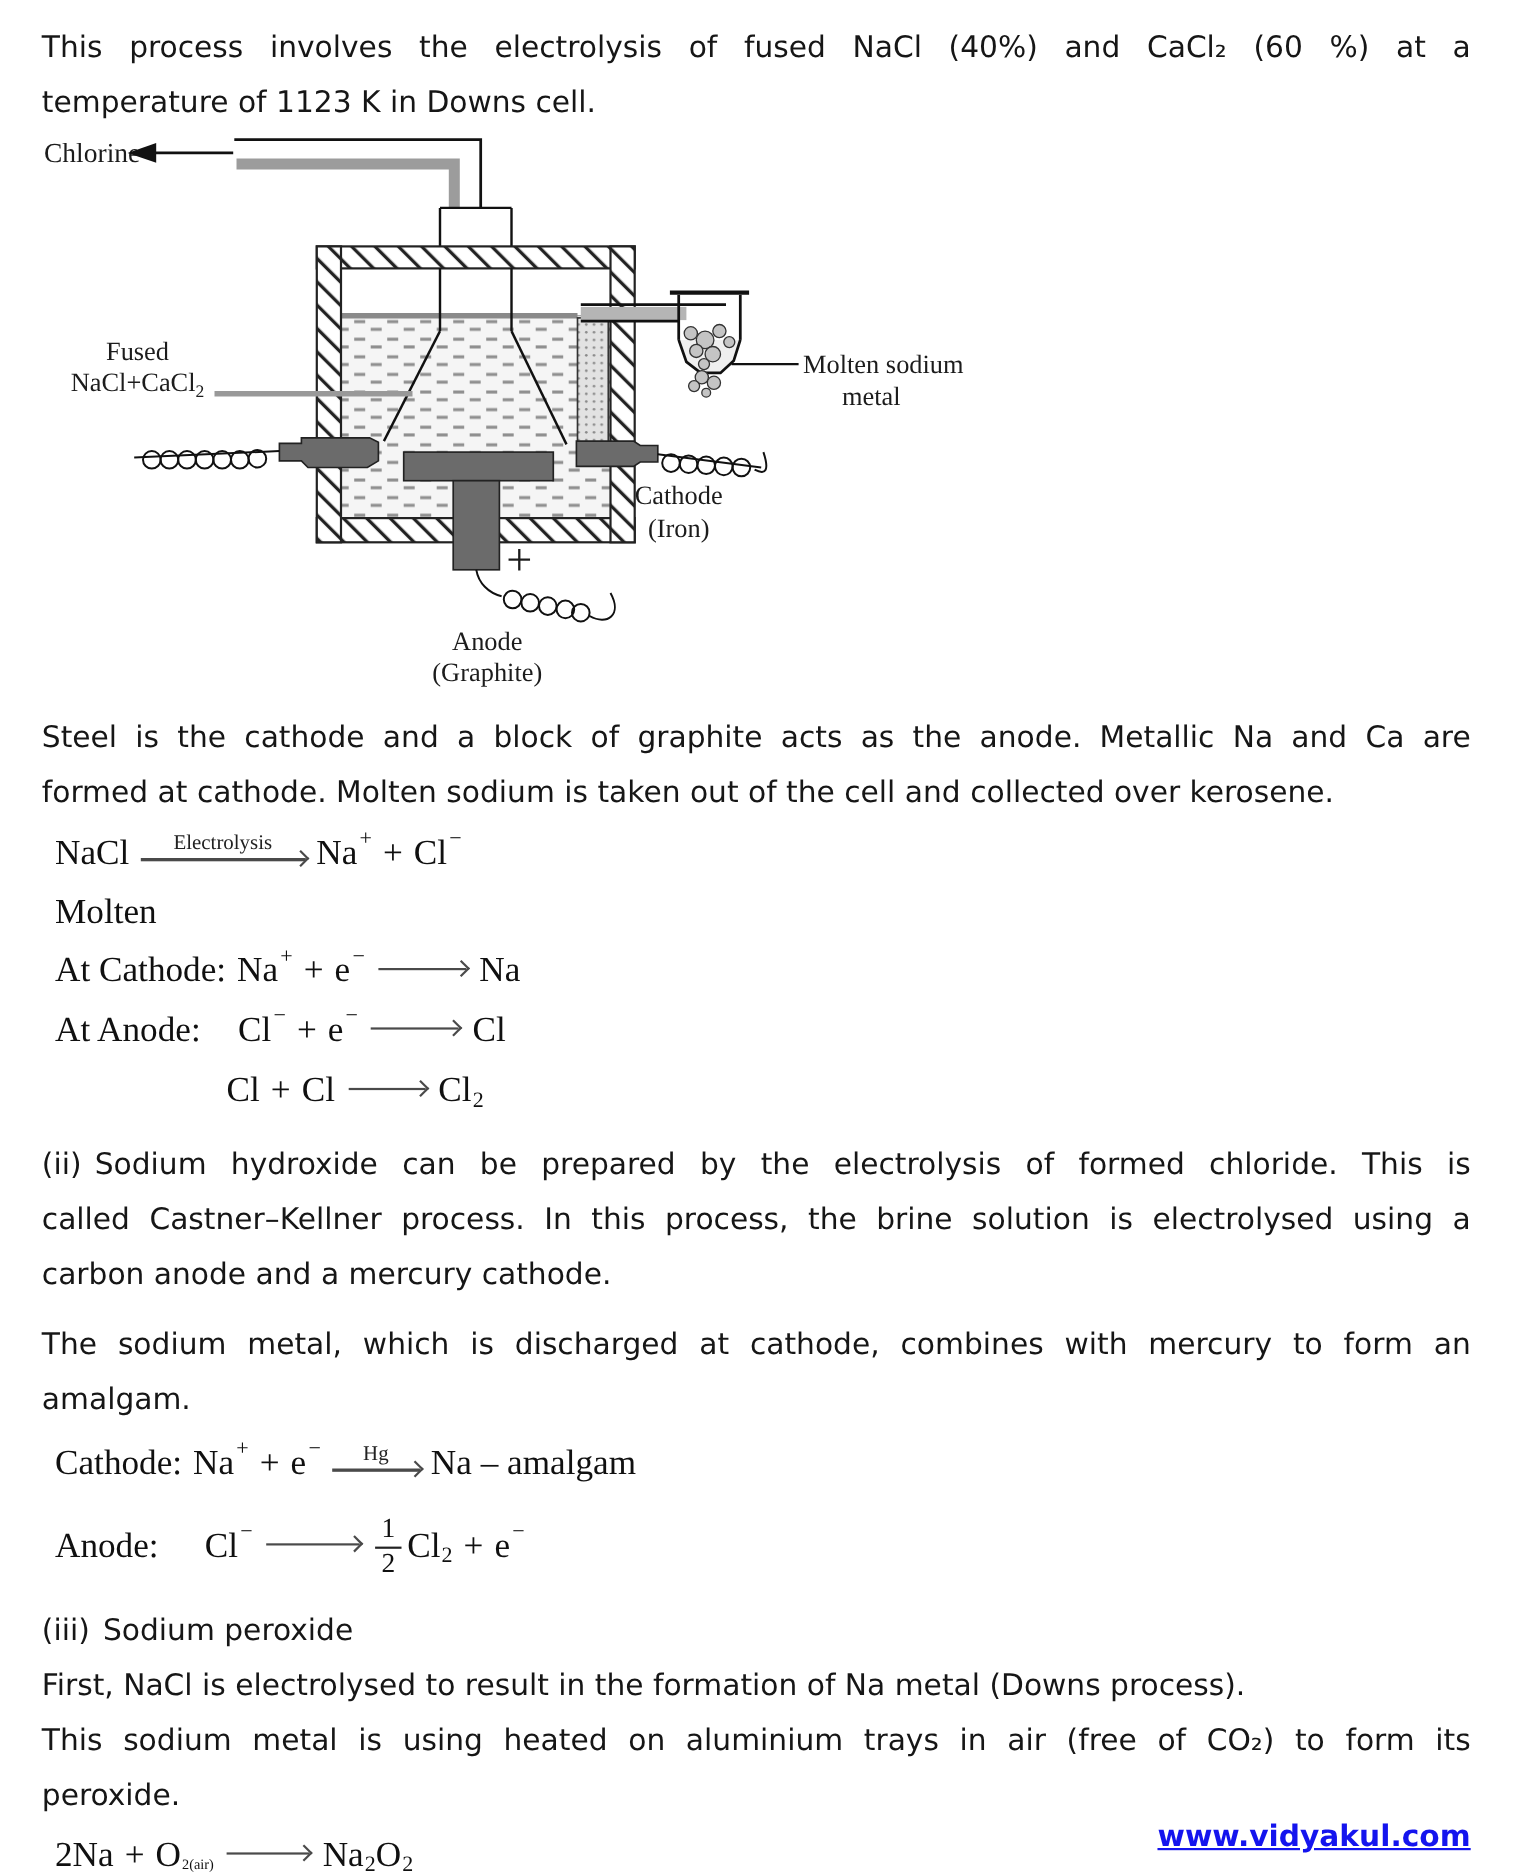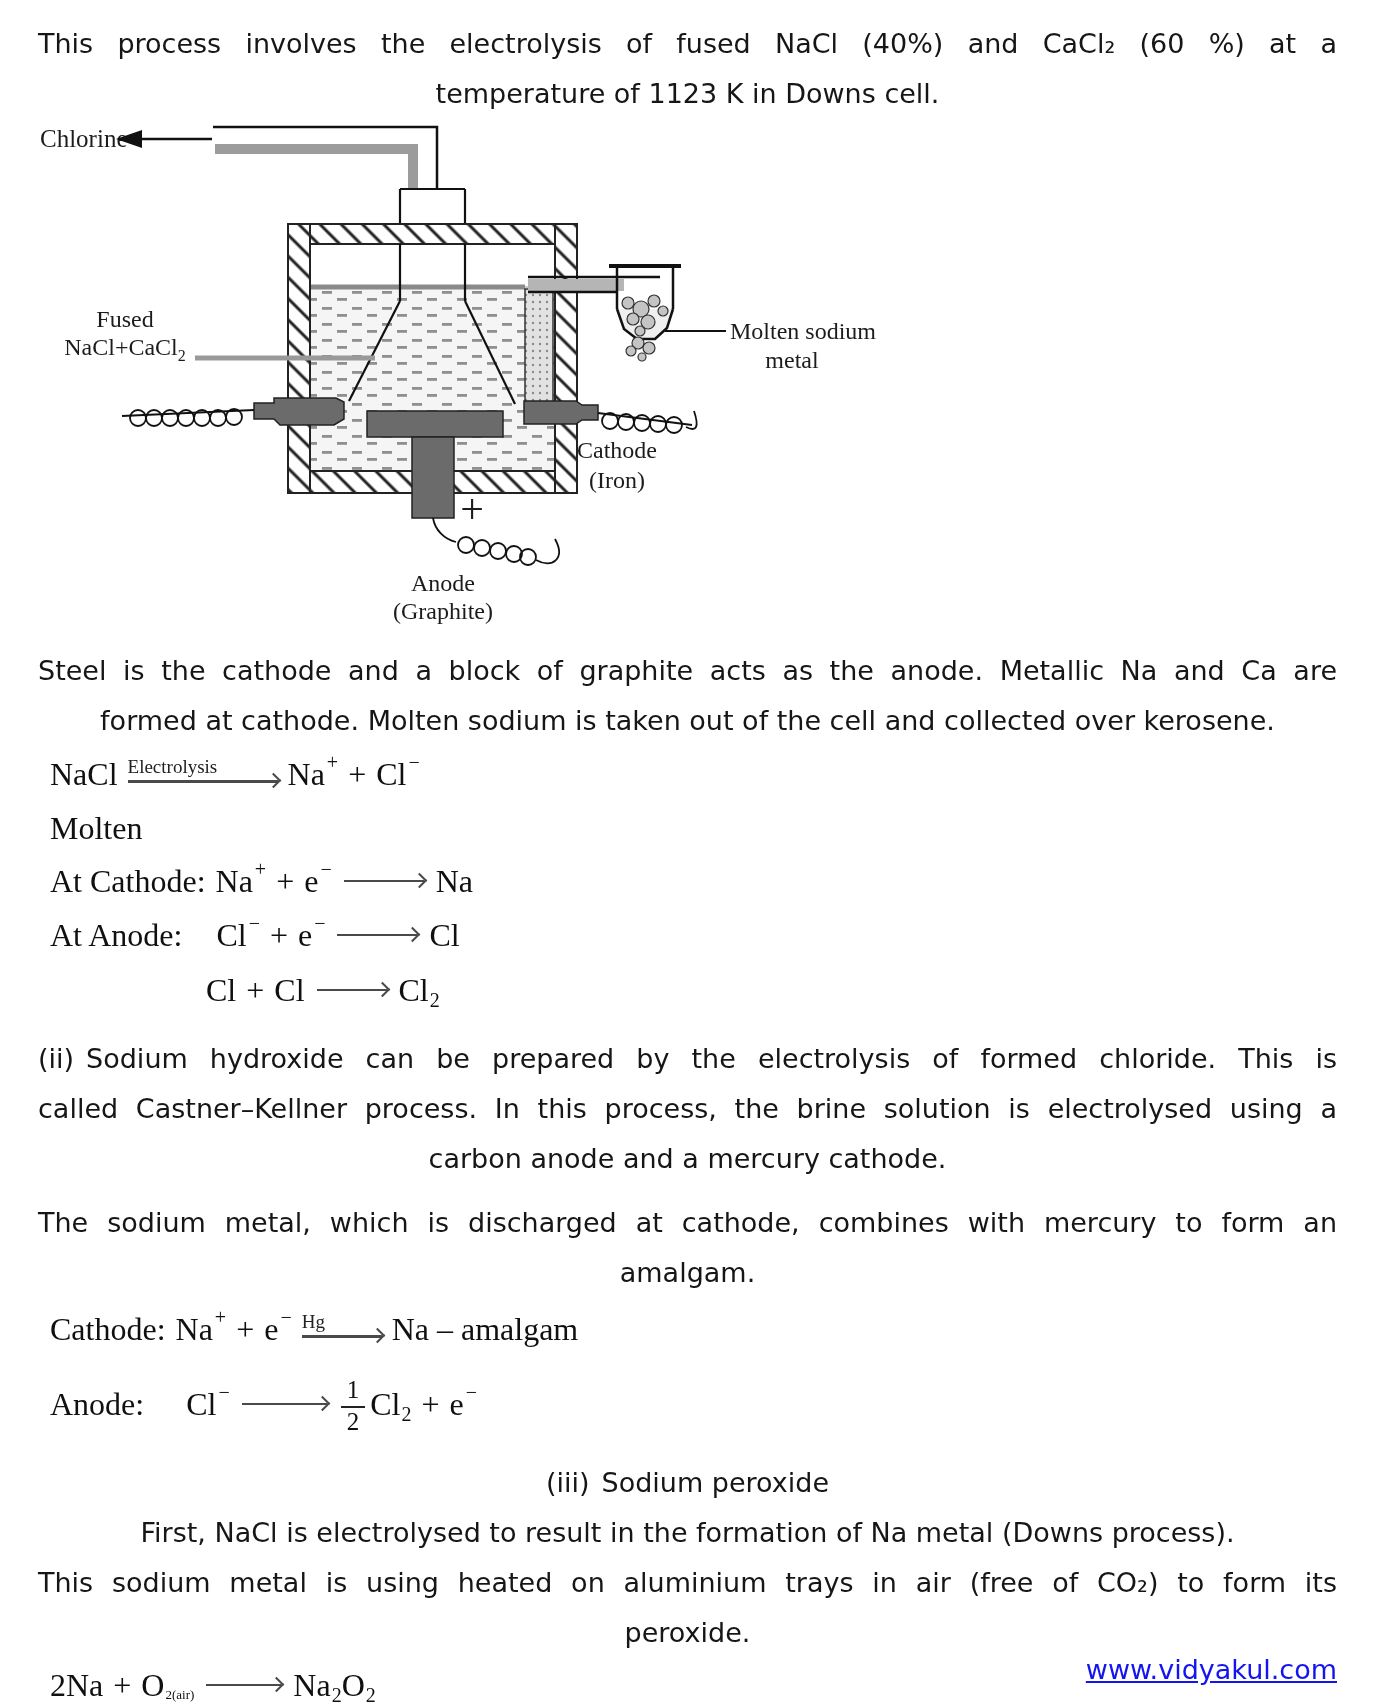--- a/index.html
+++ b/index.html
@@ -4,21 +4,21 @@
 <style>
   html,body { margin:0; padding:0; background:#ffffff; }
   .page {
     position:relative; width:1375px; height:1703px; margin:0 auto;
     background:#fff; overflow:hidden; box-sizing:border-box;
     padding:19px 38px 0 38px;
     font-family:"DejaVu Sans","Liberation Sans",sans-serif;
     color:#141414;
   }
   
-  .bl { font-size:27px; line-height:50px; height:50px; white-space:nowrap; color:#161616;text-align:center; }
+  .bl { font-size:27px; line-height:50px; height:50px; white-space:nowrap; color:#161616; }
   .jl { text-align:justify; white-space:normal; }
   .jl::after { content:""; display:inline-block; width:100%; height:0; }
   .blab { font-weight:normal; margin-right:12px; }
   .para { margin:0; }
   .mt10{margin-top:10px}.mt14{margin-top:14px}.mt16{margin-top:16px}
 
   
   .eq {
     font-family:"Liberation Serif","DejaVu Serif",serif;
     font-size:32px; color:#101010; display:flex; align-items:center;
@@ -30,33 +30,33 @@
   .eq .gap10{display:inline-block;width:10px}
   .eq .gap34{display:inline-block;width:34px}
   .eq .gap42{display:inline-block;width:42px}
   .arr { position:relative; height:2.5px; background:#4a4a4a; display:inline-block; margin:0 12px; }
   .arr::after {
     content:""; position:absolute; right:-1px; top:-5.2px; width:11px; height:11px;
     border-right:2.5px solid #4a4a4a; border-bottom:2.5px solid #4a4a4a;
     transform:rotate(-45deg); box-sizing:border-box;
   }
   .w150{width:150px}.w85{width:85px}.w80{width:80px}.w75{width:75px}.w70{width:70px}
-  .larr { display:inline-flex; flex-direction:column; align-items:flex-start; margin:0 10px; position:relative; top:-4px; }
+  .larr { display:inline-flex; flex-direction:column; align-items:center; margin:0 10px; position:relative; top:-4px; }
   .larr .lab { font-size:19px; line-height:1; margin-bottom:4px; color:#222; }
   .larr .arr { margin:0; }
   .frac { display:inline-flex; flex-direction:column; align-items:center; font-size:25px; line-height:1.15; margin:0 5px 0 2px; position:relative; top:2px; }
   .frac .num { border-bottom:2px solid #222; padding:0 6px 1px 6px; }.h52{height:52px}.h54{height:54px}.h56{height:56px}.h62{height:62px}.h88{height:88px}
 
   
   .diagram { display:block; margin:-8px 0 0 -18px; }
   .dtext { font-family:"Liberation Serif","DejaVu Serif",serif; fill:#1c1c1c; }
 
   .footer-link {
     position:absolute; top:1654px; right:38px;
-    font-size:27px; font-weight:normal; color:#1414ee;
+    font-size:27px; font-weight:bold; color:#1414ee;
     text-decoration:underline; font-family:"DejaVu Sans","Liberation Sans",sans-serif;
   }
 </style>
 </head>
 <body>
 
 <div class="page">
 
   <div class="para">
     <div class="bl jl">This process involves the electrolysis of fused NaCl (40%) and CaCl₂ (60 %) at a</div>

